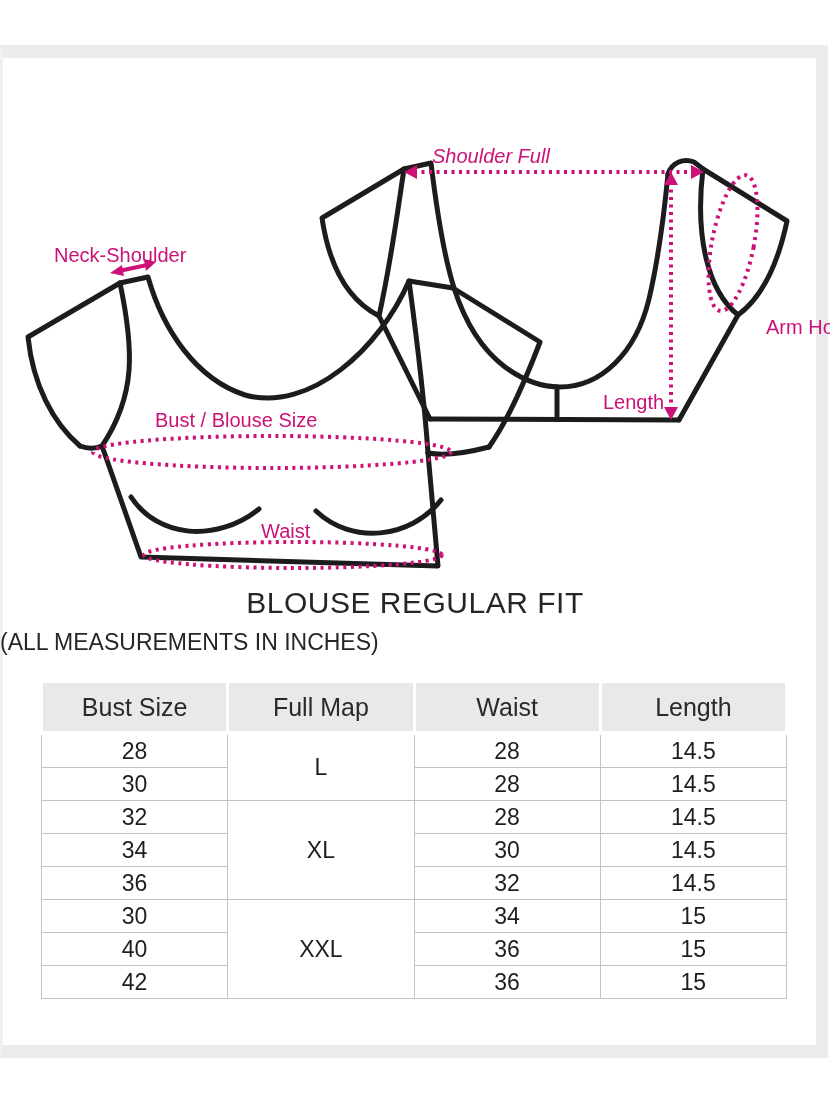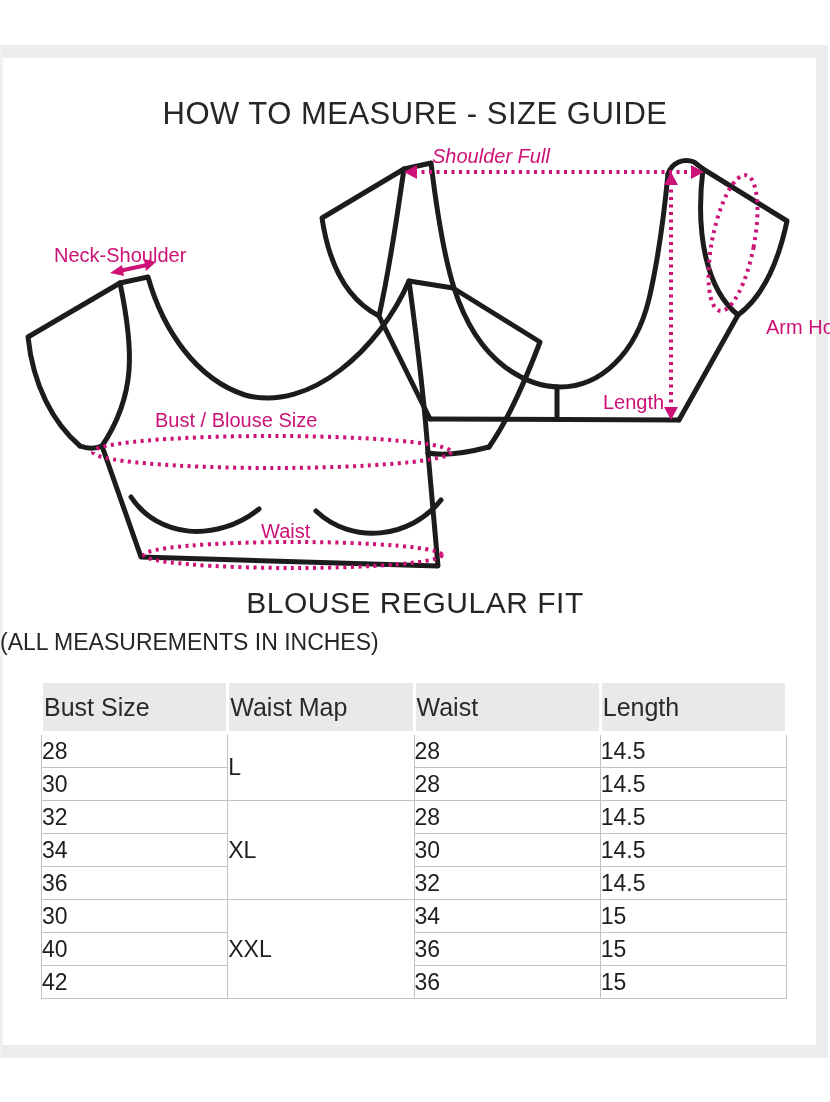--- a/index.html
+++ b/index.html
@@ -30,38 +30,37 @@
   .section-heading{
     position:absolute;top:586px;left:0;width:100%;text-align:center;
     font-size:30px;color:#262626;letter-spacing:.5px;
   }
   .section-note{
     position:absolute;top:629px;left:0;width:100%;
     font-size:23px;color:#262626;
   }
   table.size-table{
     position:absolute;top:680px;left:40px;width:748px;
-    border-collapse:collapse;text-align:left;color:#1e1e1e;table-layout:fixed;
+    border-collapse:collapse;text-align:center;color:#1e1e1e;table-layout:fixed;
   }
   table.size-table th{
     background:#e9e9e9;font-weight:normal;font-size:25px;height:46px;
     border:3px solid #ffffff;border-bottom:4px solid #ffffff;color:#2a2a2a;
   }
   table.size-table td{
     border:1px solid #c2c2c2;font-size:23px;height:32px;padding:0;background:#fff;
   }
 </style>
 </head>
 <body>
 
 <div class="canvas">
 
   <div class="frame"></div>
 
-  <div class="main-title">HOW TO MEASURE - SIZE GUIDE</div>
 
   <svg class="diagram-svg" viewBox="0 0 830 1102" aria-hidden="true">
 
     <g fill="none" stroke="#1c1c1c" stroke-width="5" stroke-linecap="round" stroke-linejoin="round">
 
       <path d="M120,283 L148,277 C163,330 196,379 245,395 C310,413 380,348 409,281 L453,288"></path>
       <path d="M120,283 C134,350 136,395 102,446"></path>
       <path d="M120,283 L28,337 C33,385 53,423 80,446"></path>
       <path d="M80,446 C88,449 95,449 102,446 L141,557 L438,566 L428,453"></path>
       <path d="M409,281 C419,355 425,410 428,453"></path>
@@ -107,21 +106,21 @@
   <div class="anno anno-bust">Bust / Blouse Size</div>
   <div class="anno anno-waist">Waist</div>
 
   <div class="section-heading">BLOUSE REGULAR FIT</div>
   <div class="section-note">(ALL MEASUREMENTS IN INCHES)</div>
 
   <table class="size-table">
     <thead>
       <tr>
         <th>Bust Size</th>
-        <th>Waist Map</th>
+        <th>Full Map</th>
         <th>Waist</th>
         <th>Length</th>
       </tr>
     </thead>
     <tbody>
       <tr>
         <td>28</td>
         <td rowspan="2">L</td>
         <td>28</td>
         <td>14.5</td>

